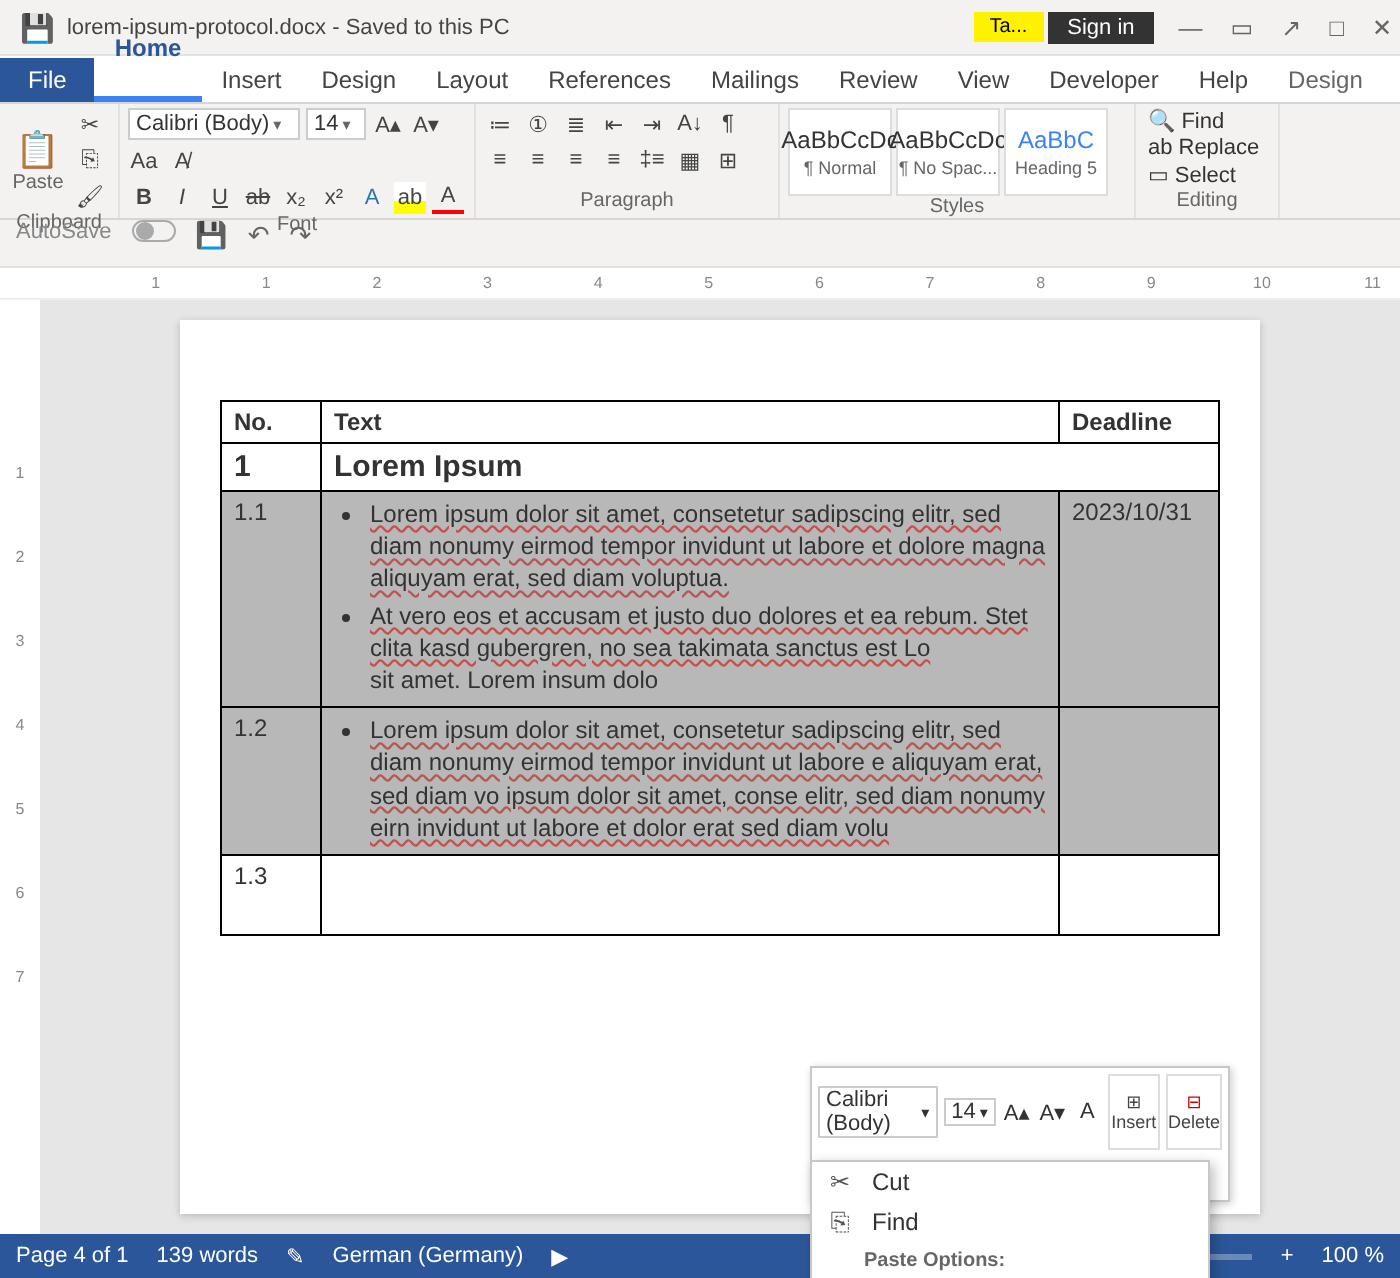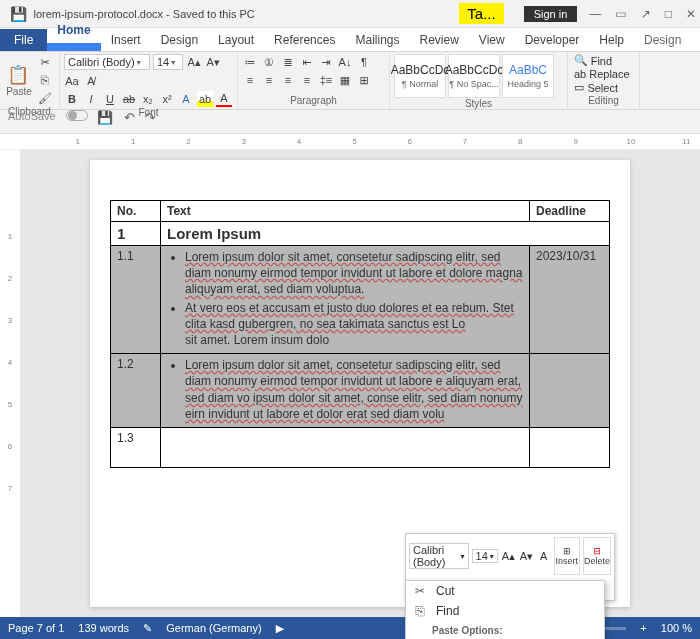--- a/index.html
+++ b/index.html
@@ -1,27 +1,27 @@
 <!DOCTYPE html>
 <html><head>
 <meta charset="utf-8">
 <style>
 *{box-sizing:border-box;margin:0;padding:0;font-family:"Segoe UI",Arial,sans-serif}
 body{width:700px;height:639px;overflow:hidden;background:#fff;font-size:11px;color:#333}
 .title-bar{height:28px;background:#f3f2f1;display:flex;align-items:center;padding:0 4px;border-bottom:1px solid #e1e1e1}
 .save-ico{color:#0078d4;font-size:14px;margin:0 6px}
 .title-txt{flex:0 0 auto;color:#444;font-size:11px}
 .tt-flex{flex:1}
-.title-tab{background:#fff200;color:#000;padding:2px 8px;font-size:15px;margin-right:20px}
+.title-tab{background:#fff200;color:#000;padding:2px 8px;font-size:10px;margin-right:2px}
 .signin{background:#333;color:#fff;padding:2px 10px;font-size:11px}
 .win-ctl{display:flex;gap:14px;margin-left:12px;color:#666;font-size:12px}
 .ribbon-tabs{height:24px;display:flex;align-items:flex-end;background:#fff;border-bottom:1px solid #d6d6d6;padding-left:0}
 .file-tab{background:#2b579a;color:#fff;padding:4px 14px;font-size:12px}
 .rtab{padding:4px 10px;font-size:12px;color:#444;cursor:pointer}
-.rtab.home{color:#2b579a;font-weight:600;border-bottom:8px solid #3b82f6;padding-bottom:6px}
+.rtab.home{color:#2b579a;font-weight:600;border-bottom:3px solid #3b82f6;padding-bottom:17px}
 .rtab.ctx{color:#666}
 .ribbon{height:58px;background:#f3f2f1;display:flex;border-bottom:1px solid #d6d6d6}
 .grp{border-right:1px solid #e1e1e1;padding:2px 4px;display:flex;flex-direction:column;justify-content:space-between}
 .grp-lbl{text-align:center;font-size:10px;color:#666;padding-bottom:1px}
 .grp-row{display:flex;align-items:center;gap:3px;flex-wrap:wrap}
 .clip-big{width:30px;height:36px;display:flex;flex-direction:column;align-items:center;justify-content:center;color:#666}
 .clip-ico{font-size:18px}
 .font-sel{border:1px solid #ccc;background:#fff;padding:1px 3px;font-size:11px;display:inline-flex;align-items:center;gap:2px}
 .font-sel .dd{color:#666;font-size:8px}
 .sm-btn{width:16px;height:16px;display:inline-flex;align-items:center;justify-content:center;color:#444;font-size:11px}
@@ -347,21 +347,21 @@
         <span>Find</span>
       </div>
     <div class="row sm">Paste Options:</div>
     <div class="row"></div>
 
   </div>
 
 </div>
 
 <div class="status">
-  <span>Page 7 of 1</span>
+  <span>Page 4 of 1</span>
   <span>139 words</span>
   <span>✎</span>
   <span>German (Germany)</span>
   <span>▶</span>
   <span class="sp"></span>
   <span>▤</span>
   <span>▦</span>
   <span>▣</span>
   <span>−</span>
   <span class="zoom-track"></span>

